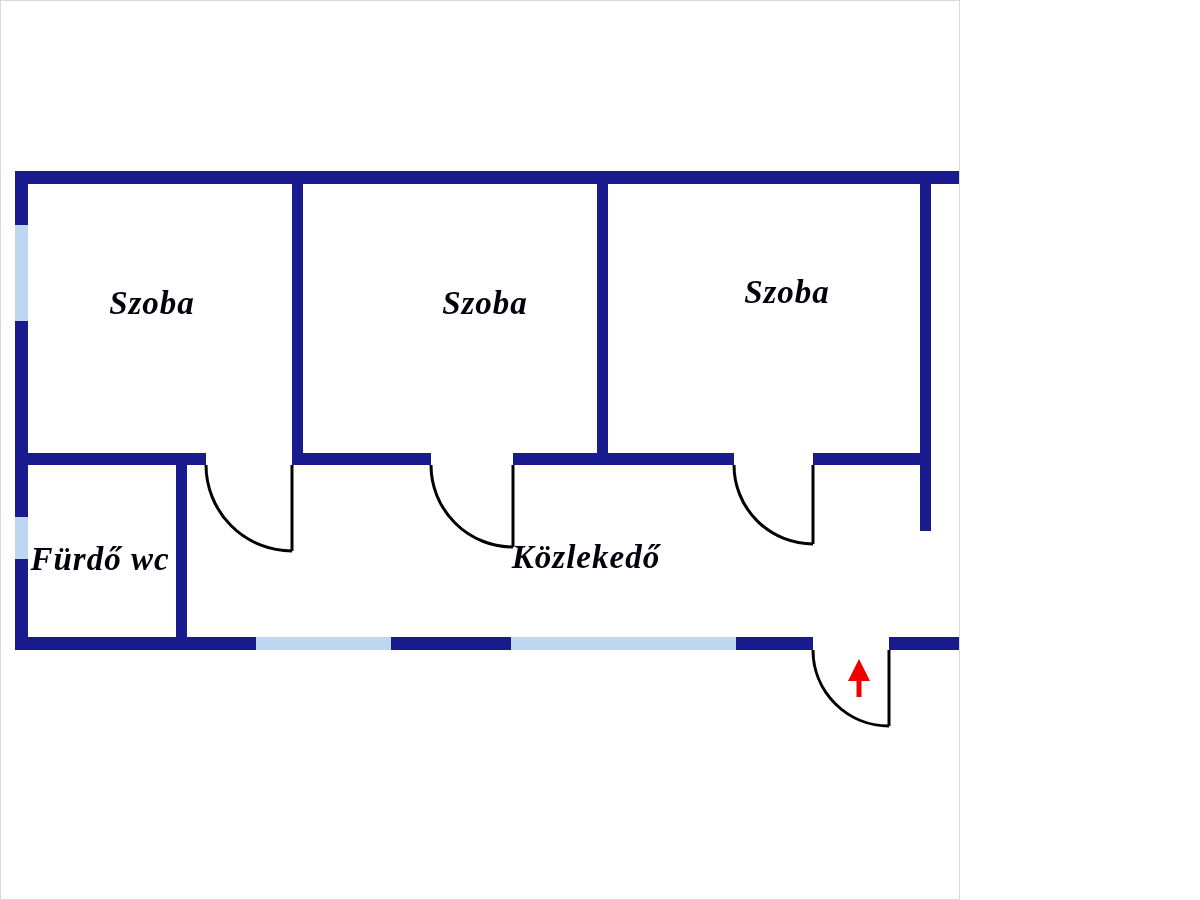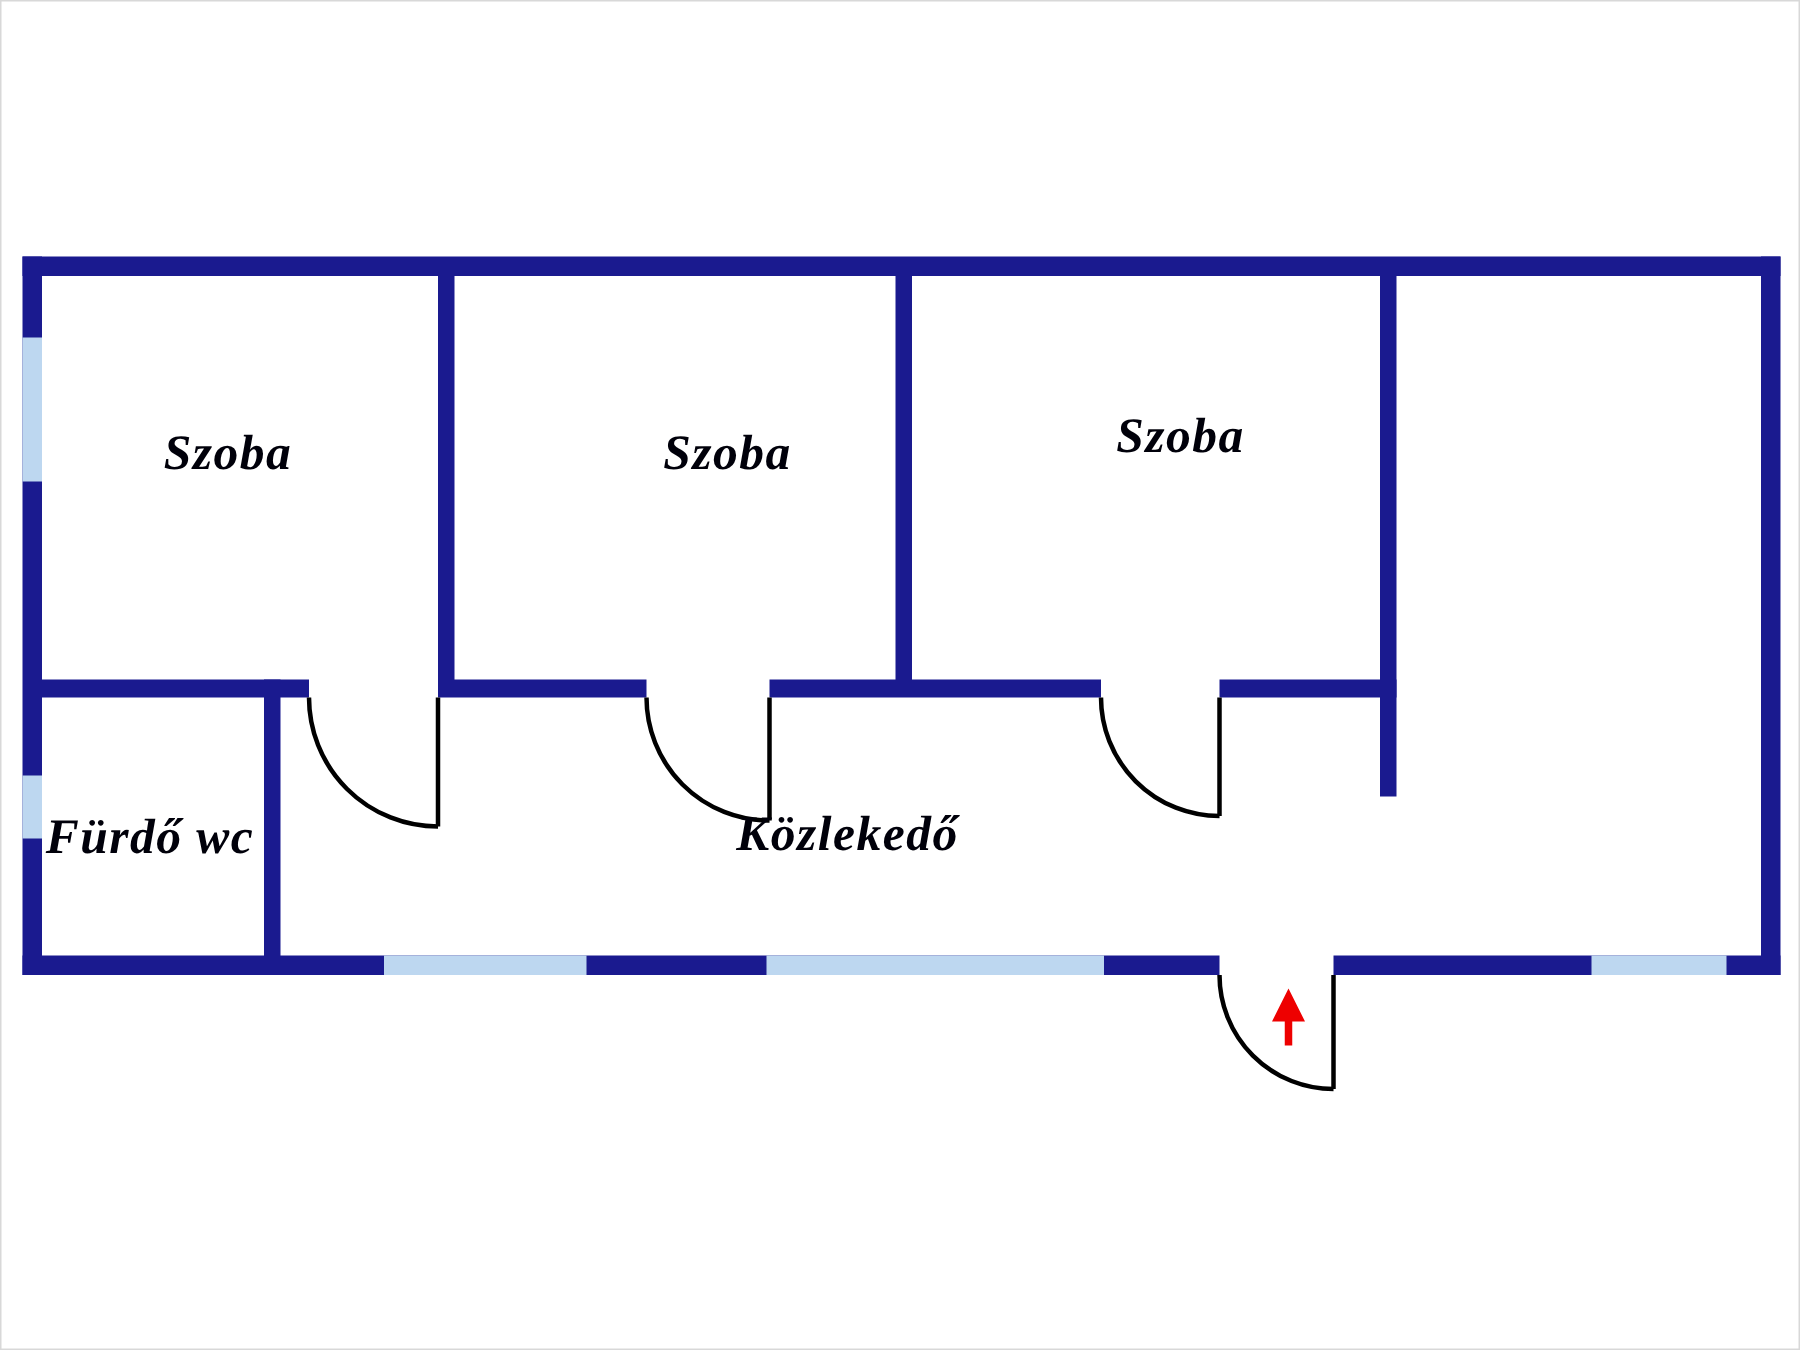--- a/index.html
+++ b/index.html
@@ -2,21 +2,21 @@
 <html style="--wall: #1a1a8f; --window: #bdd7f0; --door: #000000; --arrow: #ee0000; --bg: #ffffff;"><head>
 <meta charset="utf-8">
 <style>
   html, body {
     margin: 0;
     padding: 0;
     background: #ffffff;
   }
   .plan {
     position: relative;
-    width: 1200px;
+    width: 960px;
     height: 900px;
     background: var(--bg, #ffffff);
     box-sizing: border-box;
     border: 1px solid #d8d8d8;
     overflow: hidden;
     font-family: "Liberation Serif", serif;
   }
   .wall {
     position: absolute;
     background: var(--wall, #1a1a8f);
@@ -101,15 +101,15 @@
     <g>
       <line class="arrow-shaft" x1="858" y1="696" x2="858" y2="676"></line>
       <polygon class="arrow-head" points="858,658 847,680 869,680"></polygon>
     </g>
   </svg>
 
   <div class="room-label" style="left:151px; top:302px;">Szoba</div>
   <div class="room-label" style="left:484px; top:302px;">Szoba</div>
   <div class="room-label" style="left:786px; top:291px;">Szoba</div>
   <div class="room-label" style="left:99px; top:558px;">Fürdő wc</div>
-  <div class="room-label" style="left:564px; top:556px;">Közlekedő</div>
+  <div class="room-label" style="left:585px; top:556px;">Közlekedő</div>
 
 </div>
 
 </body></html>

